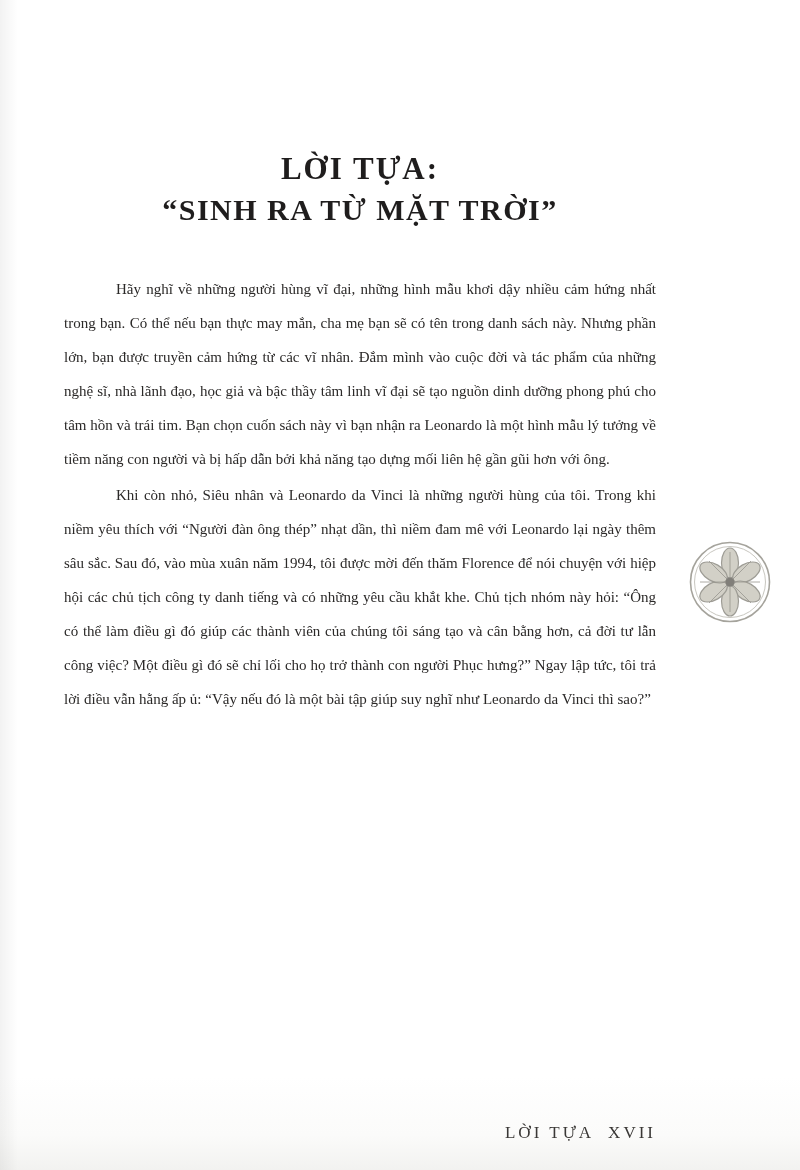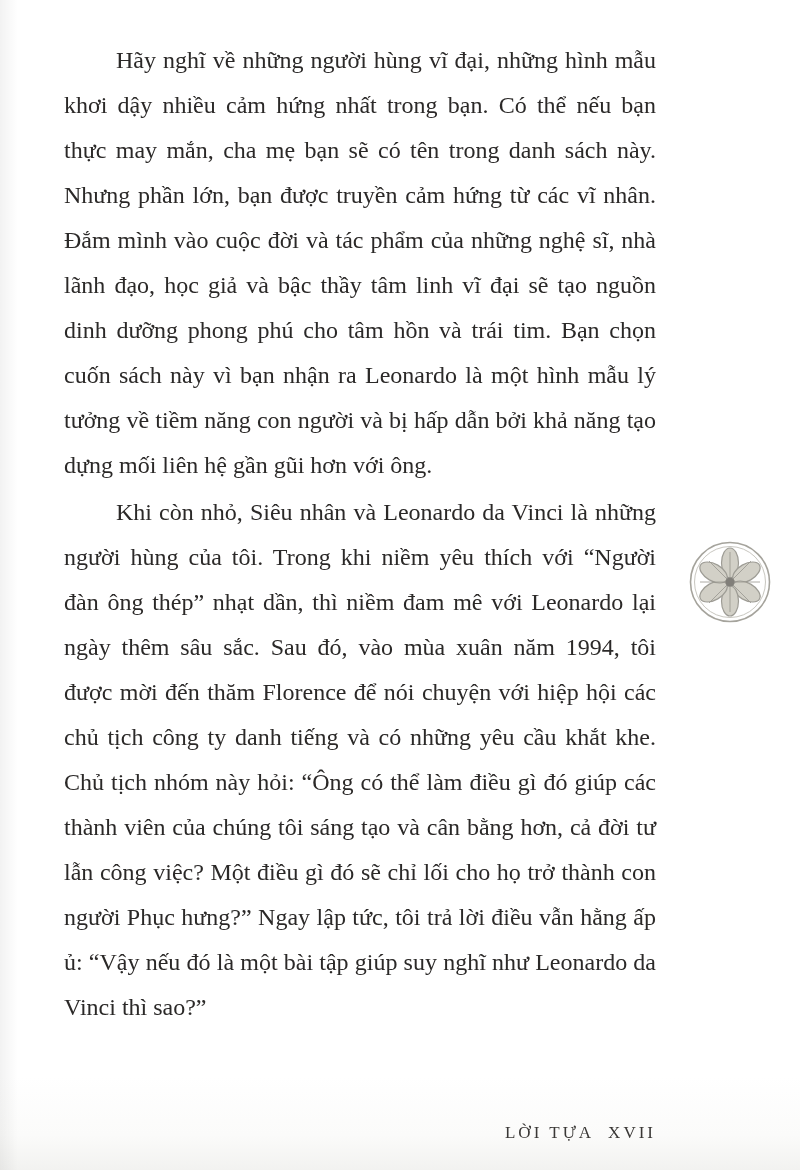--- a/index.html
+++ b/index.html
@@ -49,22 +49,22 @@
   }
   .title-line2 {
     font-size: 30px;
     letter-spacing: 1.5px;
     line-height: 1.55;
   }
   .body-text {
     margin-top: 38px;
   }
   .para {
-    font-size: 24px;
-    line-height: 45px;
+    font-size: 15px;
+    line-height: 34px;
     text-align: justify;
     text-indent: 52px;
     margin: 0 0 2px 0;
     color: #2b2928;
   }
   .ornament {
     position: absolute;
     left: 688px;
     top: 540px;
     width: 84px;
@@ -86,20 +86,24 @@
     margin-left: 14px;
   }
 </style>
 </head>
 <body>
 
 <div class="page">
 
   <div class="text-column">
 
+    <div class="title-block">
+      <div class="title-line1">LỜI TỰA:</div>
+      <div class="title-line2">“SINH RA TỪ MẶT TRỜI”</div>
+    </div>
 
     <div class="body-text">
       <p class="para">Hãy nghĩ về những người hùng vĩ đại, những hình mẫu khơi dậy nhiều cảm hứng nhất trong bạn. Có thể nếu bạn thực may mắn, cha mẹ bạn sẽ có tên trong danh sách này. Nhưng phần lớn, bạn được truyền cảm hứng từ các vĩ nhân. Đắm mình vào cuộc đời và tác phẩm của những nghệ sĩ, nhà lãnh đạo, học giả và bậc thầy tâm linh vĩ đại sẽ tạo nguồn dinh dưỡng phong phú cho tâm hồn và trái tim. Bạn chọn cuốn sách này vì bạn nhận ra Leonardo là một hình mẫu lý tưởng về tiềm năng con người và bị hấp dẫn bởi khả năng tạo dựng mối liên hệ gần gũi hơn với ông.</p>
       <p class="para">Khi còn nhỏ, Siêu nhân và Leonardo da Vinci là những người hùng của tôi. Trong khi niềm yêu thích với “Người đàn ông thép” nhạt dần, thì niềm đam mê với Leonardo lại ngày thêm sâu sắc. Sau đó, vào mùa xuân năm 1994, tôi được mời đến thăm Florence để nói chuyện với hiệp hội các chủ tịch công ty danh tiếng và có những yêu cầu khắt khe. Chủ tịch nhóm này hỏi: “Ông có thể làm điều gì đó giúp các thành viên của chúng tôi sáng tạo và cân bằng hơn, cả đời tư lẫn công việc? Một điều gì đó sẽ chỉ lối cho họ trở thành con người Phục hưng?” Ngay lập tức, tôi trả lời điều vẫn hằng ấp ủ: “Vậy nếu đó là một bài tập giúp suy nghĩ như Leonardo da Vinci thì sao?”</p>
     </div>
 
   </div>
 
   <div class="ornament">
     <svg width="84" height="84" viewBox="0 0 84 84" aria-hidden="true">

